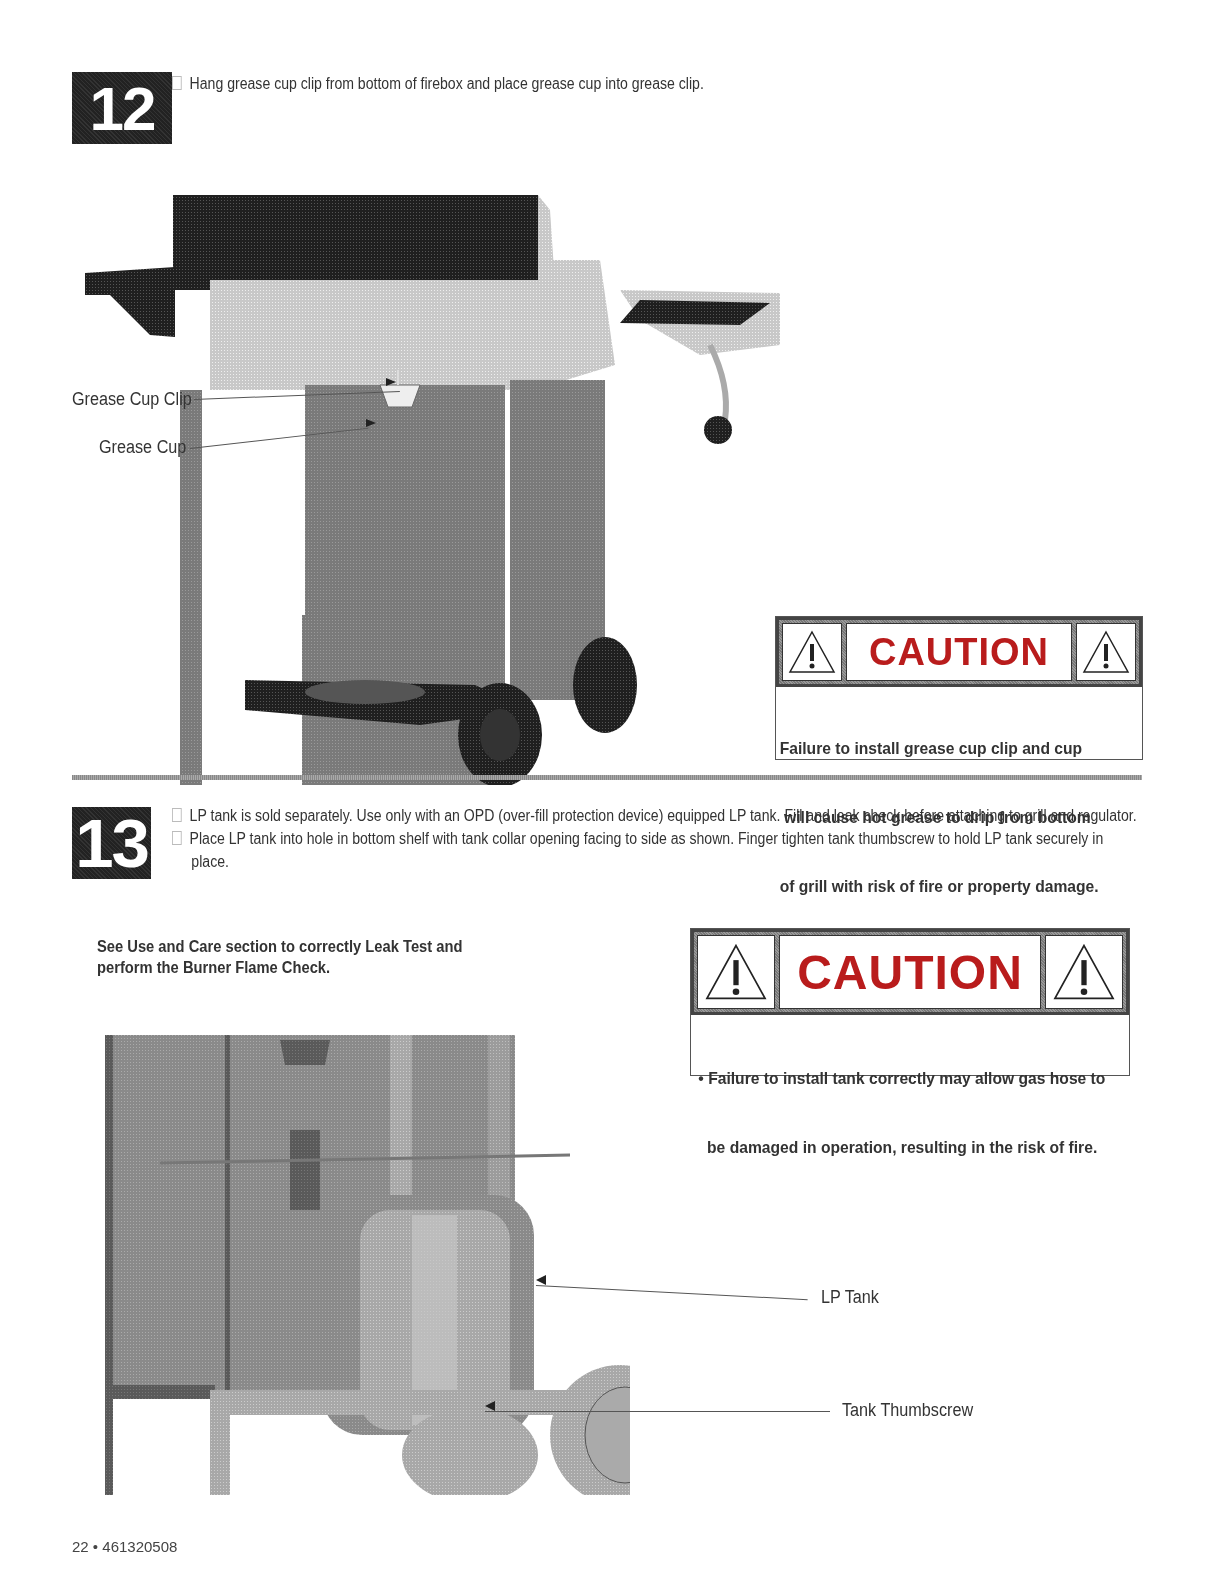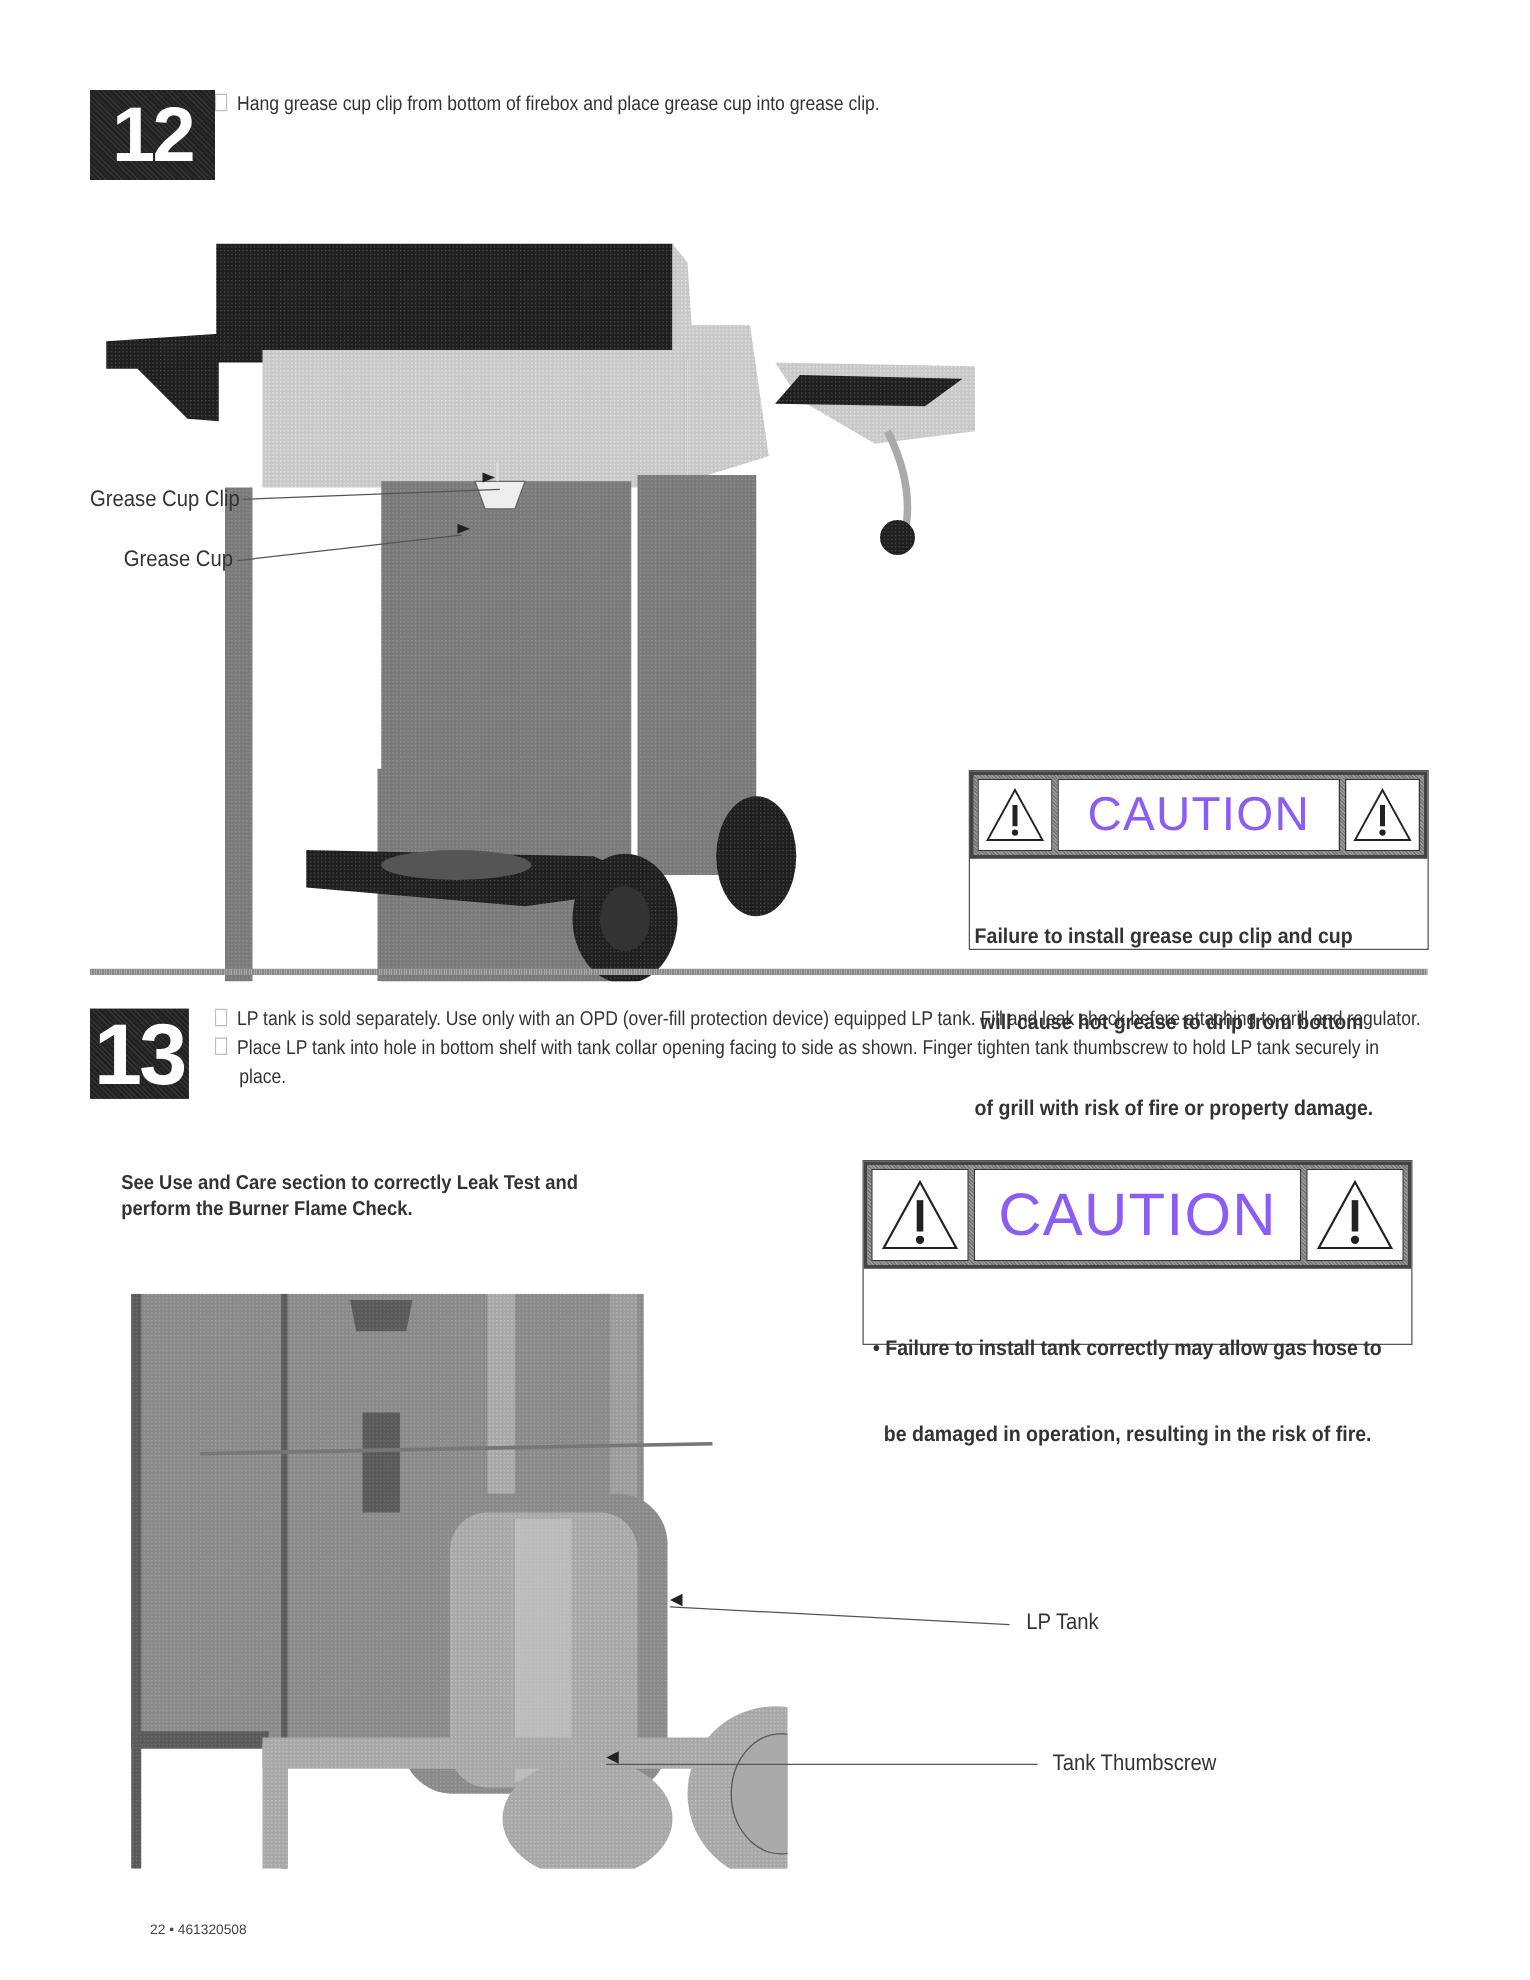--- a/index.html
+++ b/index.html
@@ -16,23 +16,23 @@
   .bullet-row { padding-left:22px; text-indent:-22px; }
   .callout { position:absolute; font-size:18px; color:#333; transform:scaleX(0.9); transform-origin:left top; white-space:nowrap; }
   .leader { position:absolute; height:1px; background:#555; transform-origin:left center; }
   .divider { position:absolute; left:72px; width:1070px; top:775px; height:5px;
              background: repeating-linear-gradient(90deg,#888 0 1px,#aaa 1px 2px); }
   .caution { position:absolute; border:1px solid #555; background:#fff; }
   .caution .banner { display:flex; border:3px solid #444; margin:0;
                      background: repeating-linear-gradient(45deg,#777 0 1px,#999 1px 2px); padding:3px; gap:4px; }
   .caution .tri-box, .caution .word-box { background:#fff; border:1px solid #333;
                      display:flex; align-items:center; justify-content:center; }
-  .caution .word { font-weight:400; color:#8b5cf6; letter-spacing:1px; }
+  .caution .word { font-weight:700; color:#b91c1c; letter-spacing:1px; }
   .caution .body { font-weight:bold; color:#333; transform:scaleX(0.92); transform-origin:left top; }
-  .footer { position:absolute; left:72px; top:1538px; font-size:11px; color:#444;margin-left:48px; }
+  .footer { position:absolute; left:72px; top:1538px; font-size:15px; color:#444; }
   .illus { position:absolute; }
   .bold-note { position:absolute; left:97px; top:936px; font-weight:bold; font-size:16px;
                line-height:21px; color:#333; transform:scaleX(0.92); transform-origin:left top; }
 </style>
 </head>
 <body>
 
 <div class="step-badge" style="left:72px;top:72px;width:100px;height:72px;font-size:62px;">
   <span>12</span>
 </div>

